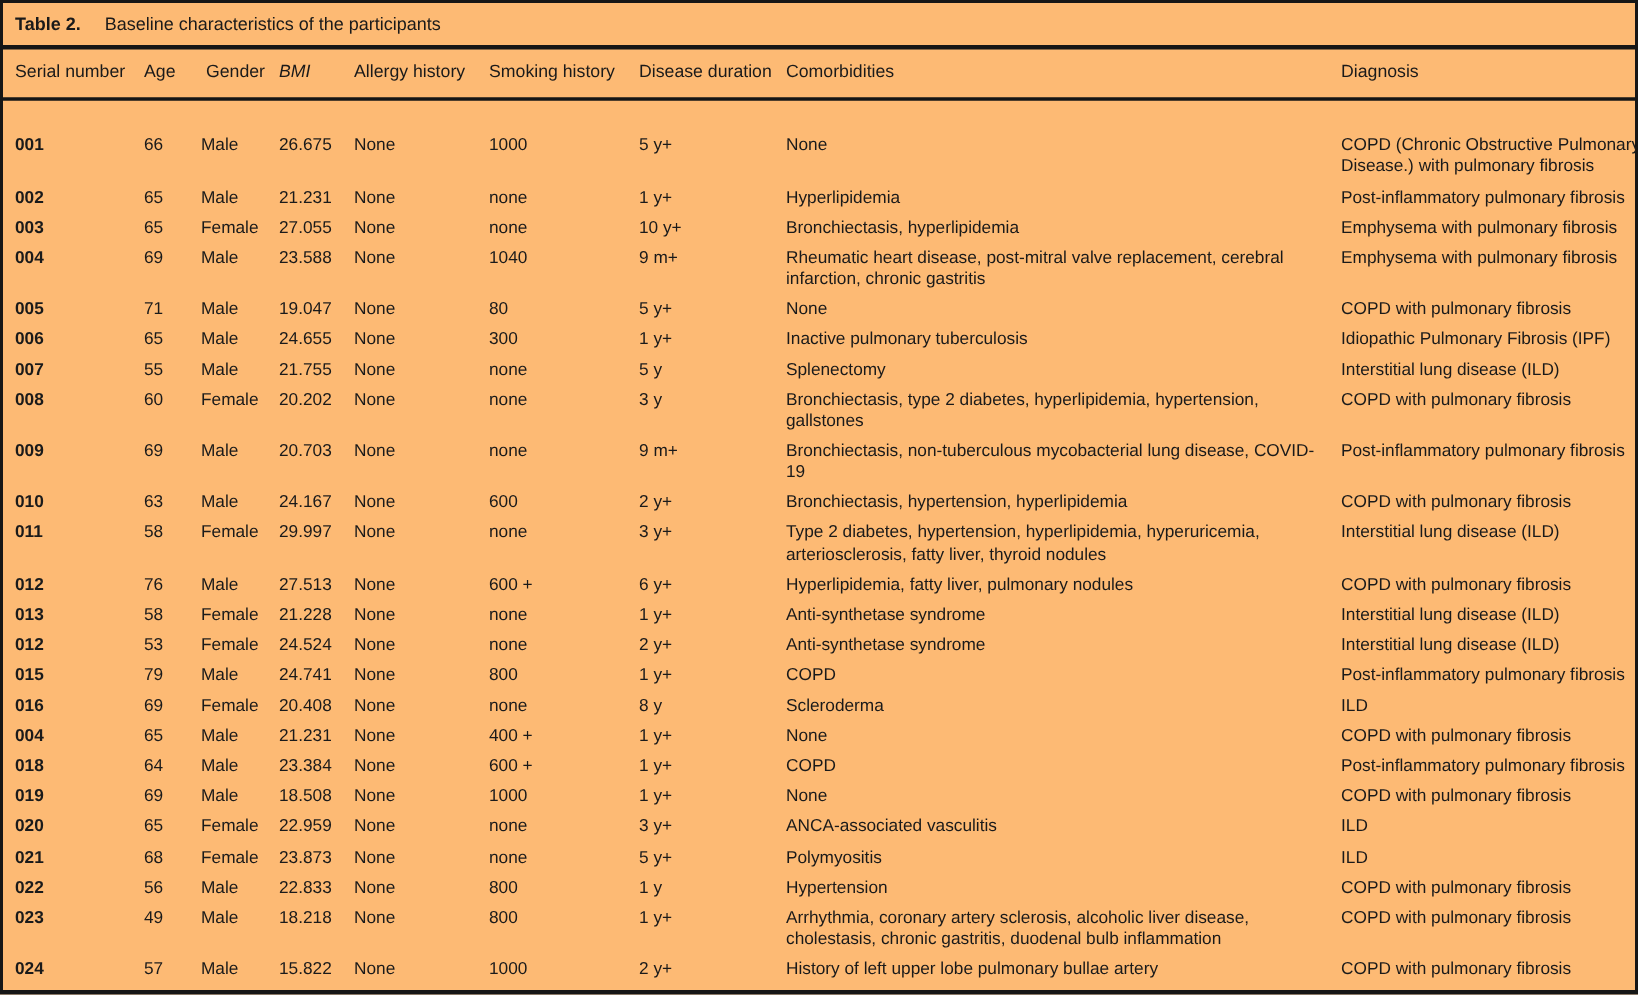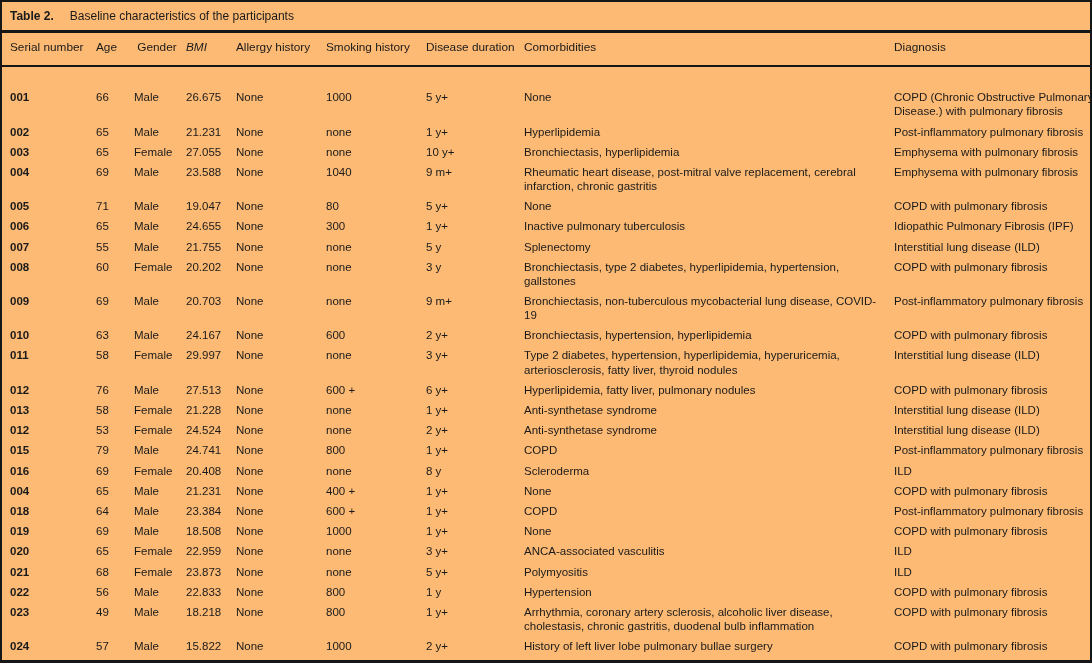--- a/index.html
+++ b/index.html
@@ -340,20 +340,20 @@
           <td>COPD with pulmonary fibrosis</td>
         </tr>
         <tr>
           <td>024</td>
           <td>57</td>
           <td>Male</td>
           <td>15.822</td>
           <td>None</td>
           <td>1000</td>
           <td>2 y+</td>
-          <td>History of left liver lobe pulmonary bullae surgery</td>
+          <td>History of left upper lobe pulmonary bullae artery</td>
           <td>COPD with pulmonary fibrosis</td>
         </tr>
       </tbody>
   </table>
 </div>
 
 <div class="caption" style="color: rgb(143, 143, 143);">参与者的基线特征</div>
 
 </body></html>

